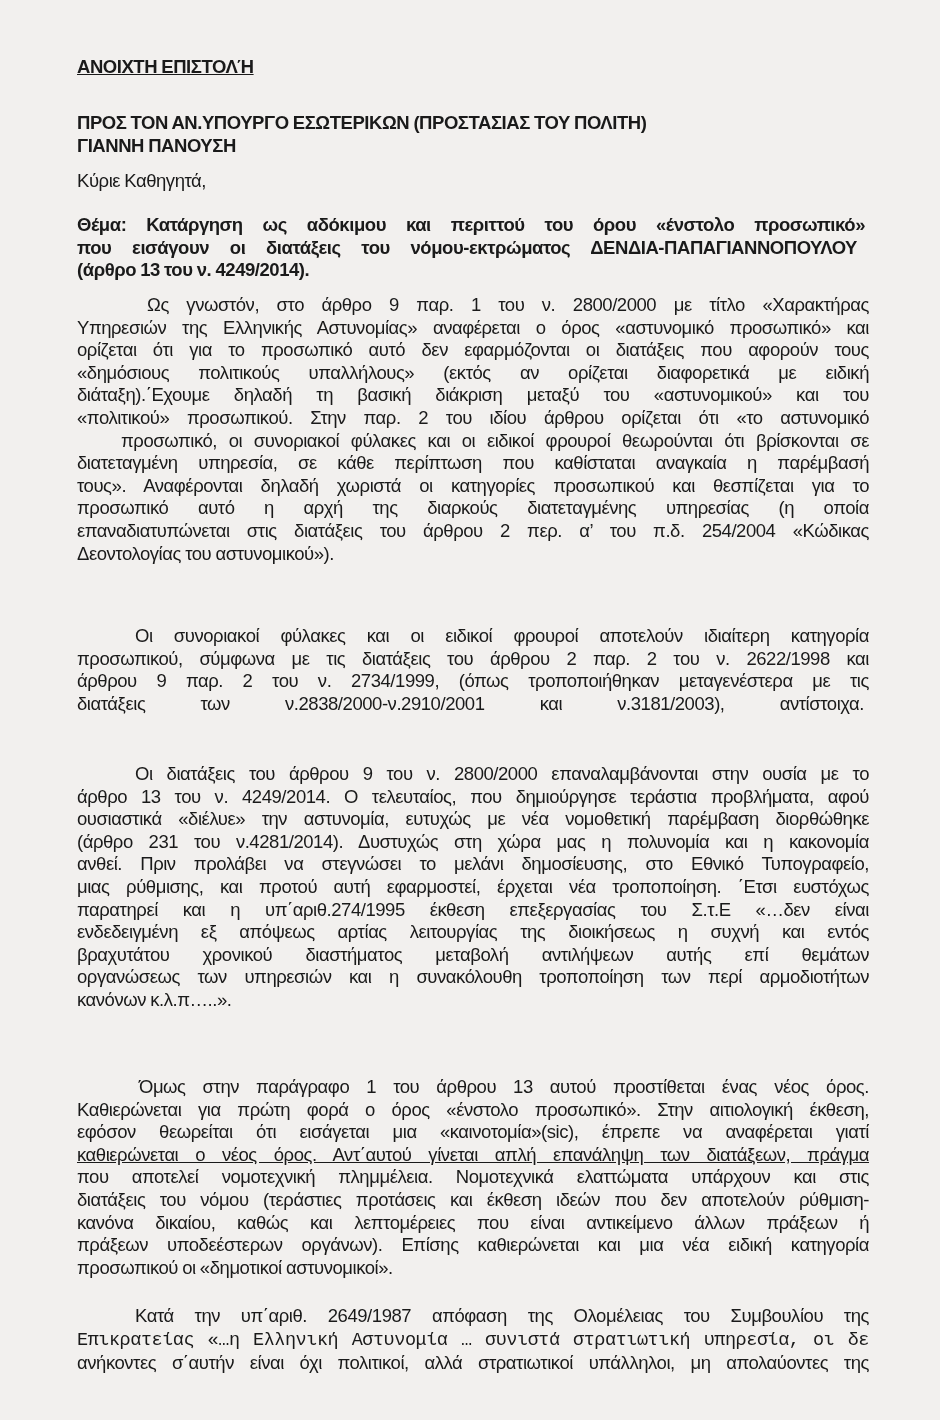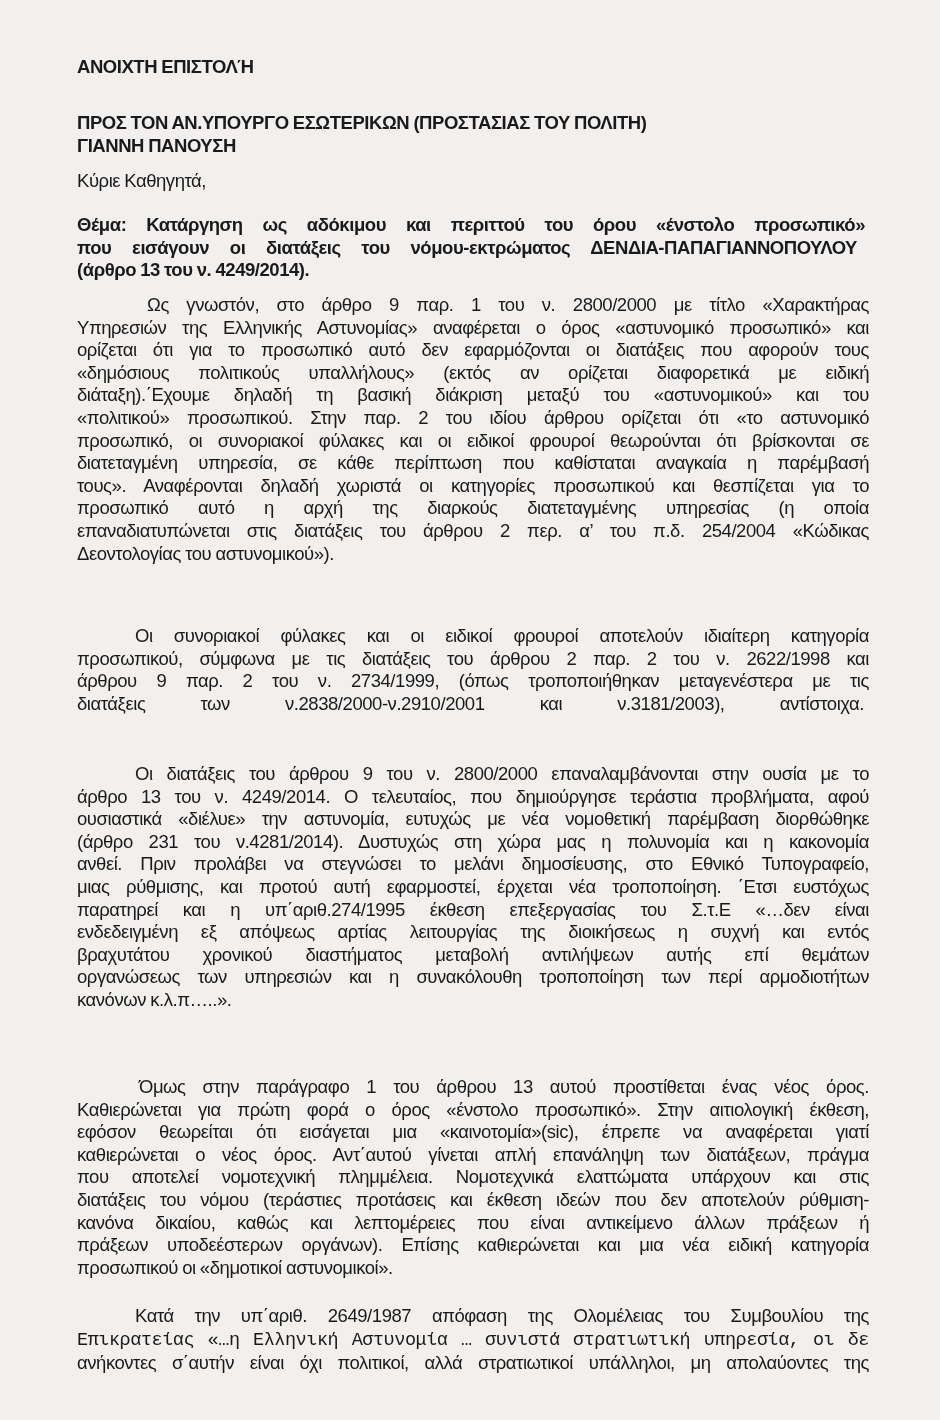--- a/index.html
+++ b/index.html
@@ -44,21 +44,21 @@
     }
     .indent { padding-left: 70px; }
     .indent-s { padding-left: 58px; }
     .indent-m { padding-left: 62px; margin-top: 16px; }
   </style>
 </head>
 <body>
 
 <div class="page">
 
-  <div class="blk bold" style="top:56px;">
+  <div class="blk bold" style="top:56px;text-decoration:underline;">
     <span class="line"><span style="white-space: nowrap;">ΑΝΟΙΧΤΗ ΕΠΙΣΤΟΛΉ</span></span>
   </div>
 
   <div class="blk bold" style="top:112px;">
     <span class="line"><span style="white-space: nowrap;">ΠΡΟΣ ΤΟΝ ΑΝ.ΥΠΟΥΡΓΟ ΕΣΩΤΕΡΙΚΩΝ (ΠΡΟΣΤΑΣΙΑΣ ΤΟΥ ΠΟΛΙΤΗ)</span></span>
     <span class="line"><span style="white-space: nowrap;">ΓΙΑΝΝΗ ΠΑΝΟΥΣΗ</span></span>
   </div>
 
   <div class="blk" style="top:170px;">
     <span class="line"><span style="white-space: nowrap;">Κύριε Καθηγητά,</span></span>
@@ -70,21 +70,21 @@
     <span class="line"><span style="white-space: nowrap;">(άρθρο 13 του ν. 4249/2014).</span></span>
   </div>
 
   <div class="blk" style="top:294px;">
     <span class="just indent"><span style="white-space: nowrap; word-spacing: -0.5px;">Ως γνωστόν, στο άρθρο 9 παρ. 1 του ν.  2800/2000 με τίτλο «Χαρακτήρας</span></span>
     <span class="just"><span style="white-space: nowrap; word-spacing: -0.5px;">Υπηρεσιών της Ελληνικής Αστυνομίας» αναφέρεται ο όρος «αστυνομικό προσωπικό» και</span></span>
     <span class="just"><span style="white-space: nowrap; word-spacing: -0.5px;">ορίζεται ότι για το προσωπικό αυτό δεν εφαρμόζονται οι διατάξεις που αφορούν τους</span></span>
     <span class="just"><span style="white-space: nowrap; word-spacing: -0.5px;">«δημόσιους πολιτικούς υπαλλήλους» (εκτός αν ορίζεται διαφορετικά  με ειδική</span></span>
     <span class="just"><span style="white-space: nowrap; word-spacing: -0.5px;">διάταξη).΄Εχουμε δηλαδή τη  βασική διάκριση μεταξύ του «αστυνομικού» και του</span></span>
     <span class="just"><span style="white-space: nowrap; word-spacing: -0.5px;">«πολιτικού» προσωπικού. Στην παρ. 2 του ιδίου άρθρου ορίζεται ότι «το αστυνομικό</span></span>
-    <span class="just"><span style="white-space: nowrap; word-spacing: -0.5px;">προσωπικό, οι συνοριακοί φύλακες και οι ειδικοί φρουροί θεωρούνται ότι βρίσκονται σε</span></span>
+    <span class="just"><span style="white-space: nowrap; word-spacing: -0.5px; margin-left: 44px;">προσωπικό, οι συνοριακοί φύλακες και οι ειδικοί φρουροί θεωρούνται ότι βρίσκονται σε</span></span>
     <span class="just"><span style="white-space: nowrap; word-spacing: -0.5px;">διατεταγμένη υπηρεσία, σε κάθε περίπτωση που καθίσταται αναγκαία η παρέμβασή</span></span>
     <span class="just"><span style="white-space: nowrap; word-spacing: -0.5px;">τους». Αναφέρονται δηλαδή χωριστά οι κατηγορίες προσωπικού και θεσπίζεται  για το</span></span>
     <span class="just"><span style="white-space: nowrap; word-spacing: -0.5px;">προσωπικό αυτό η  αρχή της διαρκούς διατεταγμένης υπηρεσίας (η οποία</span></span>
     <span class="just"><span style="white-space: nowrap; word-spacing: -0.5px;">επαναδιατυπώνεται στις διατάξεις του άρθρου 2 περ. α’ του π.δ. 254/2004 «Κώδικας</span></span>
     <span class="line"><span style="white-space: nowrap;">Δεοντολογίας του αστυνομικού»).</span></span>
   </div>
 
   <div class="blk" style="top:625px;">
     <span class="just indent-s"><span style="white-space: nowrap; word-spacing: -0.5px;">Οι  συνοριακοί φύλακες και οι ειδικοί φρουροί αποτελούν ιδιαίτερη κατηγορία</span></span>
     <span class="just"><span style="white-space: nowrap; word-spacing: -0.5px;">προσωπικού, σύμφωνα με τις διατάξεις του άρθρου 2 παρ. 2 του ν. 2622/1998 και</span></span>
@@ -103,21 +103,21 @@
     <span class="just"><span style="white-space: nowrap; word-spacing: -0.5px;">ενδεδειγμένη εξ απόψεως αρτίας λειτουργίας της διοικήσεως η συχνή και εντός</span></span>
     <span class="just"><span style="white-space: nowrap; word-spacing: -0.5px;">βραχυτάτου χρονικού διαστήματος μεταβολή αντιλήψεων αυτής επί θεμάτων</span></span>
     <span class="just"><span style="white-space: nowrap; word-spacing: -0.5px;">οργανώσεως των υπηρεσιών και η συνακόλουθη τροποποίηση των περί αρμοδιοτήτων</span></span>
     <span class="line"><span style="white-space: nowrap;">κανόνων κ.λ.π…..».</span></span>
   </div>
 
   <div class="blk" style="top:1060px;">
     <span class="just indent-m"><span style="white-space: nowrap; word-spacing: -0.5px;">Όμως στην παράγραφο 1 του άρθρου 13 αυτού προστίθεται ένας νέος όρος.</span></span>
     <span class="just"><span style="white-space: nowrap; word-spacing: -0.5px;">Καθιερώνεται για πρώτη φορά ο όρος «ένστολο προσωπικό». Στην αιτιολογική έκθεση,</span></span>
     <span class="just"><span style="white-space: nowrap; word-spacing: -0.5px;">εφόσον θεωρείται ότι εισάγεται μια «καινοτομία»(sic), έπρεπε να αναφέρεται γιατί</span></span>
-    <span class="just"><span style="white-space: nowrap; word-spacing: -0.5px;">καθιερώνεται ο νέος όρος. Αντ΄αυτού γίνεται απλή επανάληψη των διατάξεων, πράγμα</span></span>
+    <span class="just"><span style="white-space: nowrap; word-spacing: -0.5px; text-decoration: underline;">καθιερώνεται ο νέος όρος. Αντ΄αυτού γίνεται απλή επανάληψη των διατάξεων, πράγμα</span></span>
     <span class="just"><span style="white-space: nowrap; word-spacing: -0.5px;">που αποτελεί νομοτεχνική πλημμέλεια. Νομοτεχνικά ελαττώματα υπάρχουν και στις</span></span>
     <span class="just"><span style="white-space: nowrap; word-spacing: -0.5px;">διατάξεις του νόμου (τεράστιες προτάσεις και έκθεση ιδεών που δεν αποτελούν ρύθμιση-</span></span>
     <span class="just"><span style="white-space: nowrap; word-spacing: -0.5px;">κανόνα δικαίου, καθώς και λεπτομέρειες που είναι αντικείμενο άλλων πράξεων ή</span></span>
     <span class="just"><span style="white-space: nowrap; word-spacing: -0.5px;">πράξεων υποδεέστερων οργάνων).  Επίσης καθιερώνεται και μια νέα ειδική κατηγορία</span></span>
     <span class="line"><span style="white-space: nowrap;">προσωπικού οι «δημοτικοί αστυνομικοί».</span></span>
   </div>
 
   <div class="blk" style="top:1305px;">
     <span class="just indent-s"><span style="white-space: nowrap; word-spacing: -0.5px;">Κατά την υπ΄αριθ. 2649/1987 απόφαση της Ολομέλειας του Συμβουλίου της</span></span>
     <span class="just"><span style="white-space: nowrap; word-spacing: -0.5px; font-family: Liberation Mono, monospace;">Επικρατείας  «…η Ελληνική Αστυνομία … συνιστά στρατιωτική υπηρεσία, οι δε</span></span>

